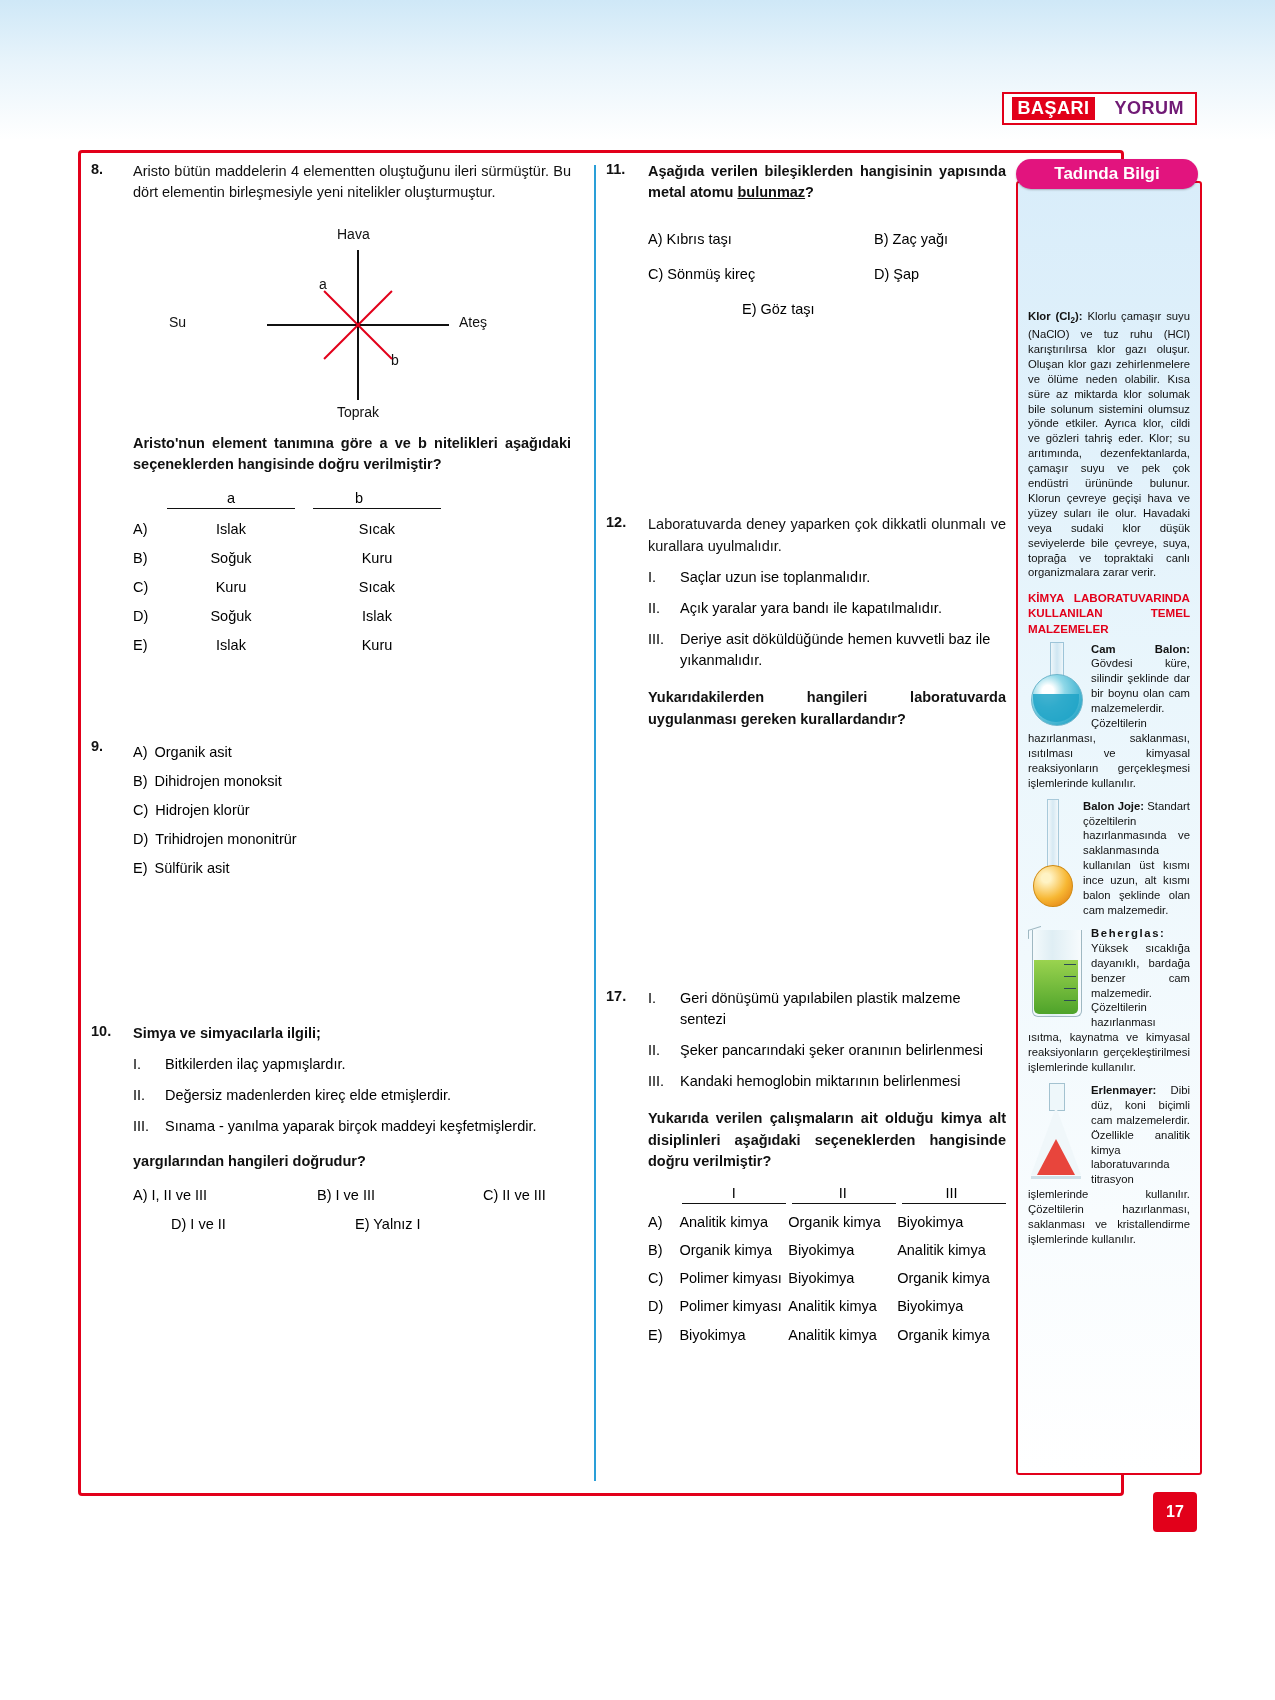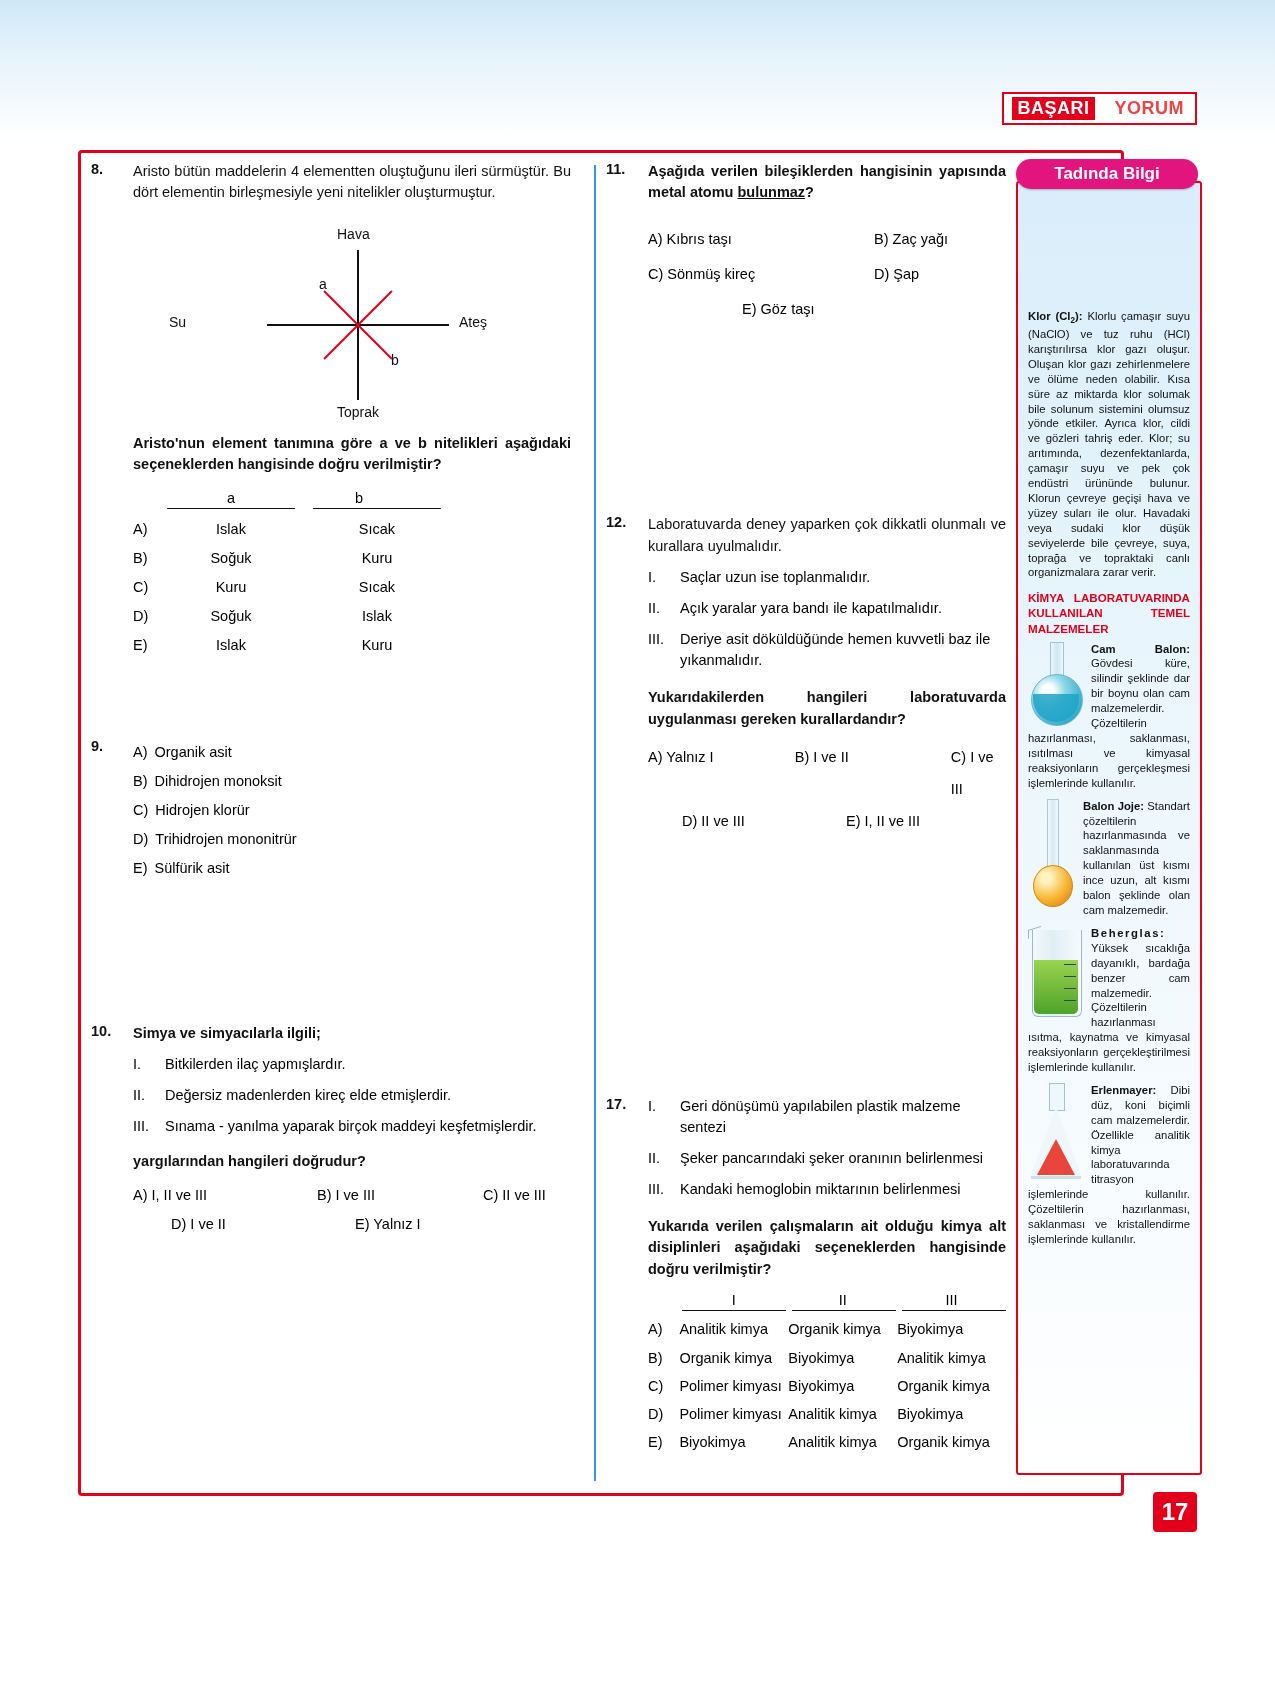--- a/index.html
+++ b/index.html
@@ -14,21 +14,21 @@
     position:absolute;left:0;top:0;width:1275px;height:140px;
     background:linear-gradient(180deg,#cfe8f7 0%,#e8f4fb 45%,#ffffff 100%);
   }
   .logo{
     position:absolute;right:78px;top:92px;
     border:2px solid #e2001a;background:#ffffff;
     padding:3px 8px;display:flex;align-items:center;gap:17px;
     font-weight:bold;font-size:18px;letter-spacing:0.5px;
   }
   .logo .b1{background:#e2001a;color:#ffffff;padding:1px 5px;}
-  .logo .b2{color:#ef4444;padding:1px 3px;}
+  .logo .b2{color:#701a75;padding:1px 3px;}
 
   .page-frame{
     position:absolute;left:78px;top:150px;width:1040px;height:1340px;
     border:3px solid #e2001a;border-radius:4px;background:#ffffff;
   }
   .col-divider{
     position:absolute;left:513px;top:12px;width:2px;height:1316px;background:#2a9fd8;
   }
   .colA{position:absolute;left:10px;top:8px;width:480px;}
   .colB{position:absolute;left:525px;top:8px;width:400px;}
@@ -121,21 +121,21 @@
   .erlen{width:56px;height:96px;position:relative;}
   .erlen .neck{position:absolute;left:21px;top:0;width:14px;height:26px;background:#eef7fa;border:1px solid #a3c2d0;}
   .erlen .cone{position:absolute;left:3px;top:24px;width:0;height:0;border-left:25px solid transparent;border-right:25px solid transparent;border-bottom:68px solid #f0f7fa;}
   .erlen .liq{position:absolute;left:9px;top:56px;width:0;height:0;border-left:19px solid transparent;border-right:19px solid transparent;border-bottom:36px solid #e8453c;}
   .erlen .base{position:absolute;left:3px;bottom:0;width:50px;height:3px;background:#cfe0e8;}
 
   .pagenum{
     position:absolute;right:78px;top:1492px;width:44px;height:40px;
     background:#e2001a;color:#fff;border-radius:4px;
     display:flex;align-items:center;justify-content:center;
-    font-weight:bold;font-size:24px;
+    font-weight:bold;font-size:16px;
   }
   .sub{font-size:0.72em;vertical-align:sub;}
 </style>
 </head>
 <body>
 
 <div class="top-band"></div>
 
 <div class="logo">
   <span class="b1">BAŞARI</span>
@@ -289,31 +289,20 @@
         </div>
       <div class="roman">
           <div class="rl">II.</div>
           <div class="rt">Açık yaralar yara bandı ile kapatılmalıdır.</div>
         </div>
       <div class="roman">
           <div class="rl">III.</div>
           <div class="rt">Deriye asit döküldüğünde hemen kuvvetli baz ile yıkanmalıdır.</div>
         </div>
       <div class="qbody bold" style="margin-top:16px;">Yukarıdakilerden hangileri laboratuvarda uygulanması gereken kurallardandır?</div>
-      <div class="opts" style="margin-top:12px;line-height:2.2;">
-        <div class="opt-row">
-          <div style="width:118px;">A) Yalnız I</div>
-          <div style="width:128px;">B) I ve II</div>
-          <div>C) I ve III</div>
-        </div>
-        <div class="opt-row" style="margin-left:34px;">
-          <div style="width:128px;">D) II ve III</div>
-          <div>E) I, II ve III</div>
-        </div>
-      </div>
     </div>
 
     <div class="q" style="margin-top:258px;">
       <div class="qnum">17.</div>
       <div class="roman" style="margin-top:0;">
           <div class="rl">I.</div>
           <div class="rt">Geri dönüşümü yapılabilen plastik malzeme sentezi</div>
         </div>
       <div class="roman">
           <div class="rl">II.</div>

